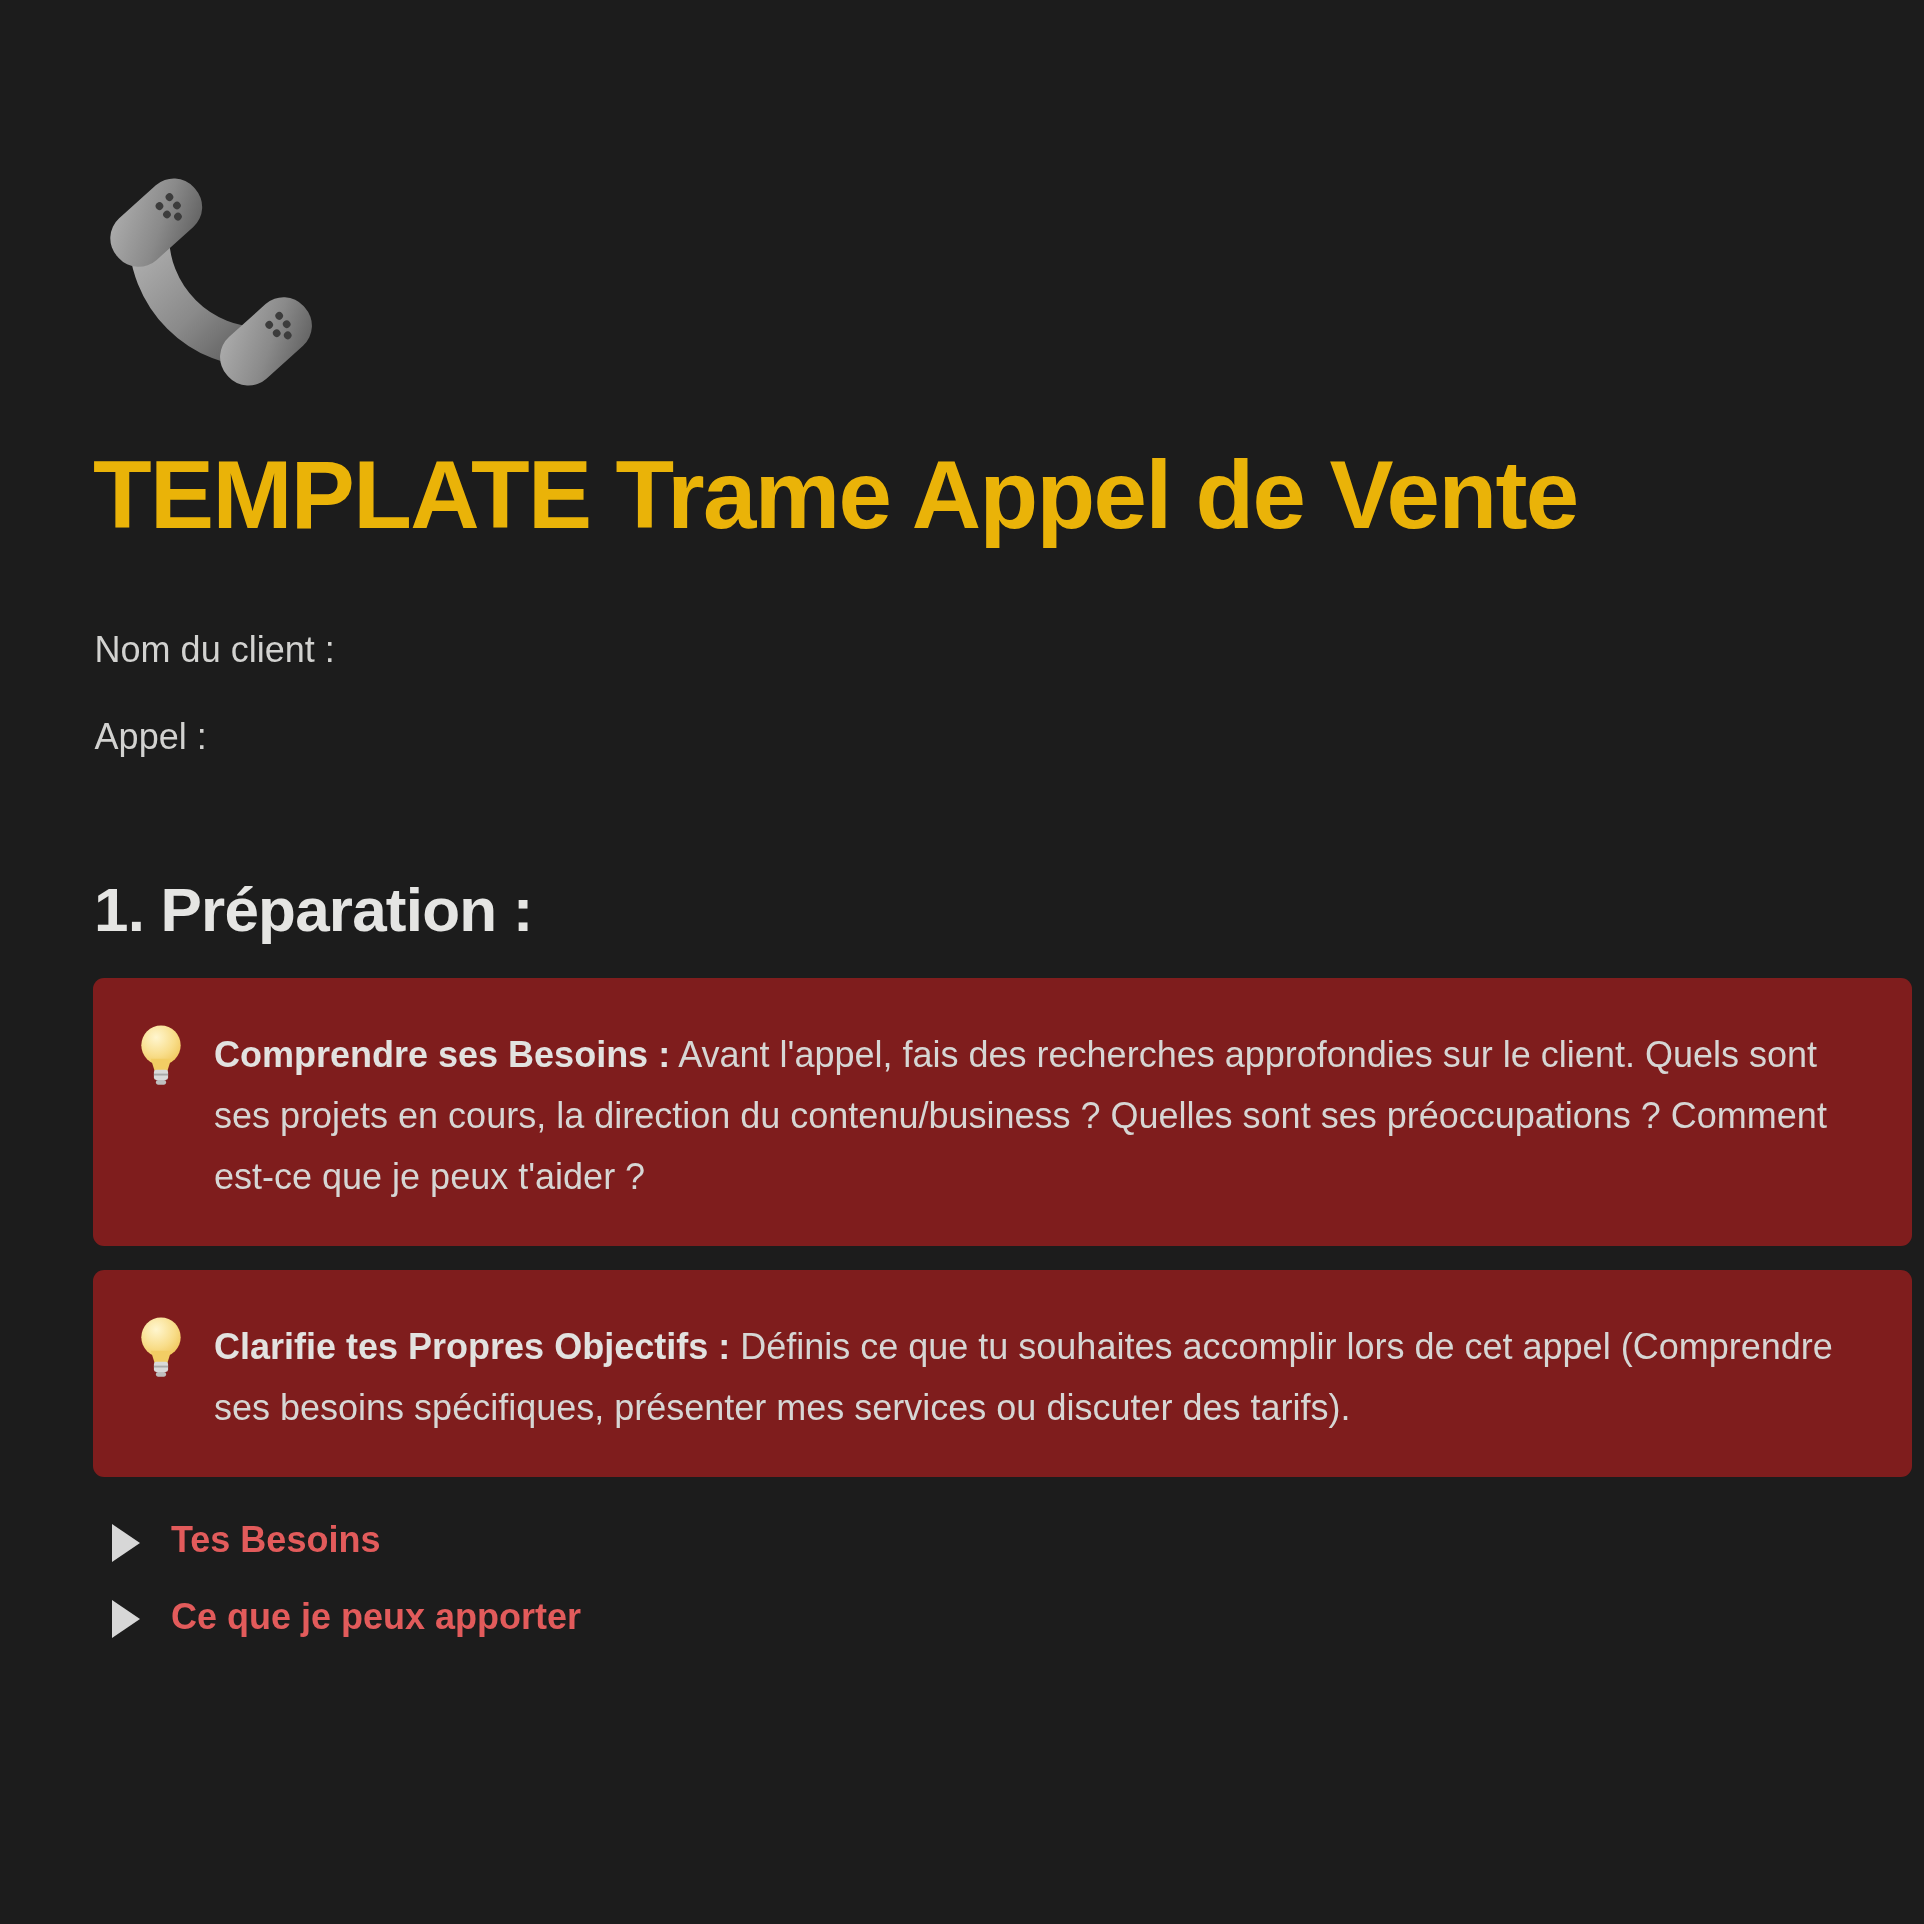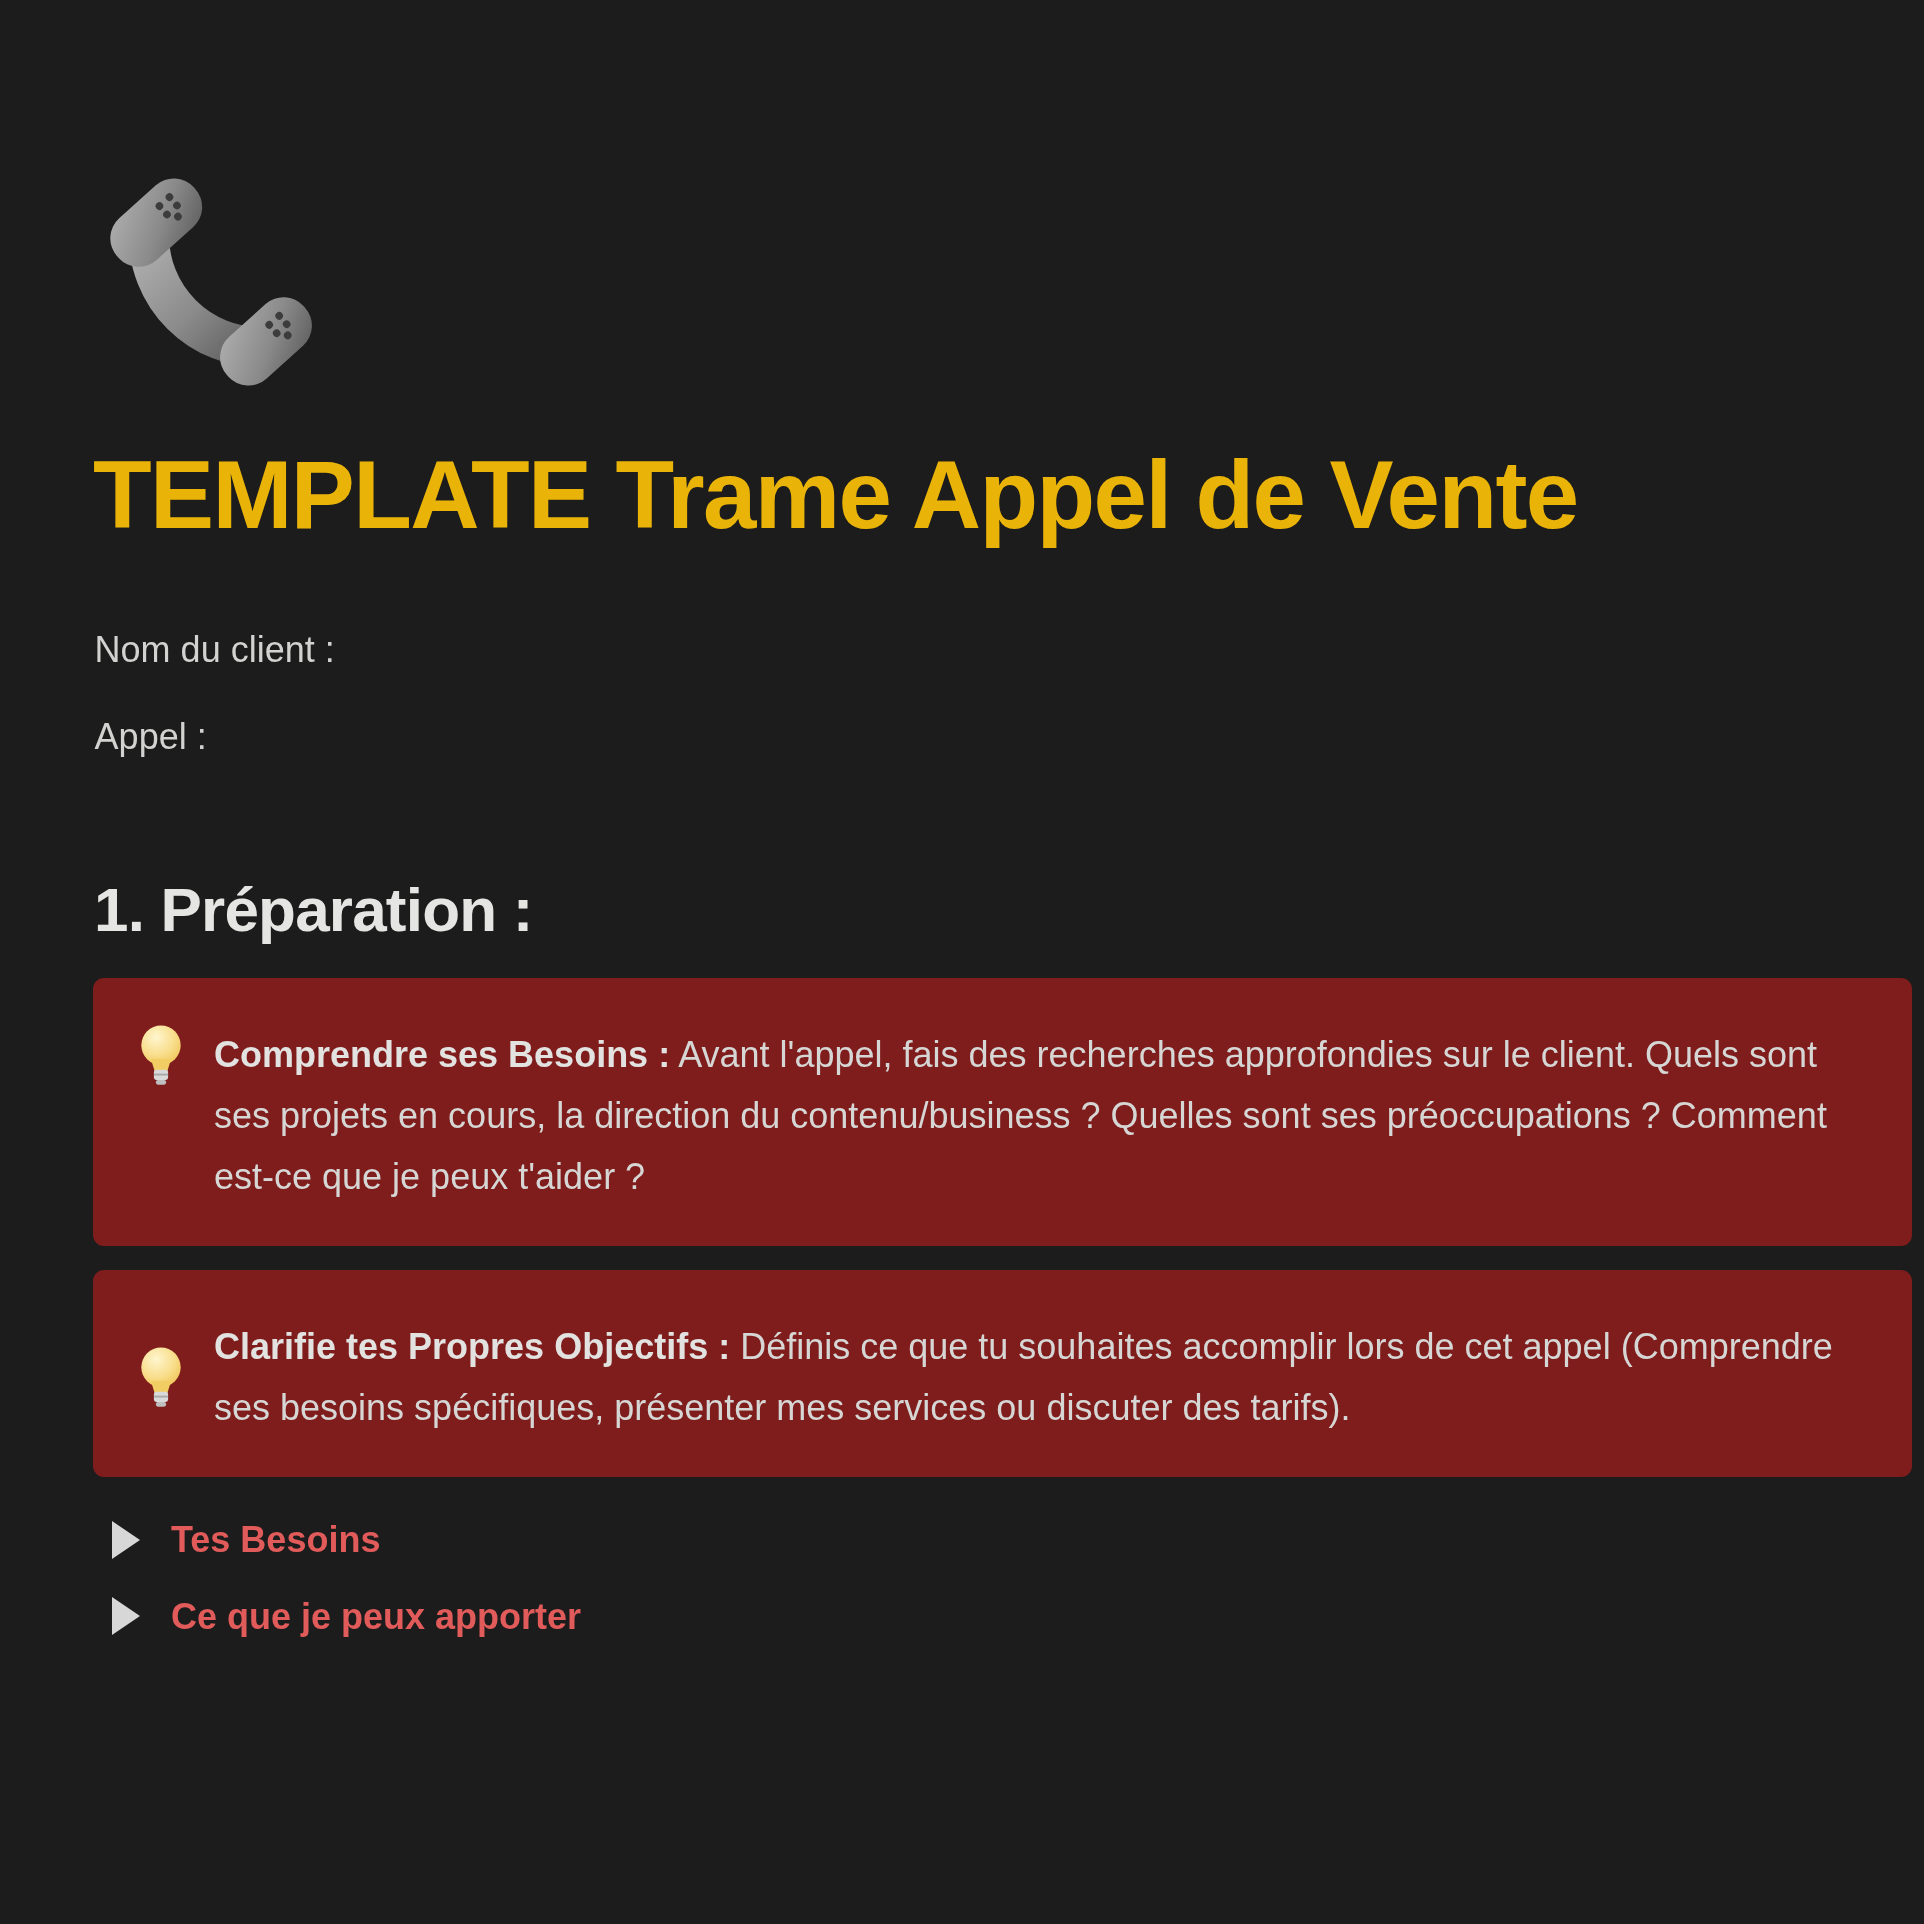--- a/index.html
+++ b/index.html
@@ -54,21 +54,20 @@
     margin-top: 33px;
     background: #7f1d1d;
     border-radius: 11px;
     padding: 46px 67px 39px 43px;
     display: flex;
     align-items: flex-start;
     gap: 28px;
   }
   .callout + .callout {
     margin-top: 23.6px;
-    align-items: center;
   }
   .callout-icon {
     flex: 0 0 50px;
     width: 50px;
     height: 63px;
     margin-top: 0px;
   }
   .callout-text {
     font-size: 36px;
     line-height: 1.7;
@@ -76,21 +75,21 @@
   }
   .callout-text b {
     font-weight: 700;
     color: #e2e2e0;
   }
   .toggles {
     margin-top: 41px;
   }
   .toggle-row {
     display: flex;
-    align-items: center;
+    align-items: flex-end;
     margin: 0 0 33px 19px;
     cursor: pointer;
   }
   .toggle-tri {
     width: 0;
     height: 0;
     border-left: 28px solid #d7d7d7;
     border-top: 19px solid transparent;
     border-bottom: 19px solid transparent;
     margin-right: 31px;

